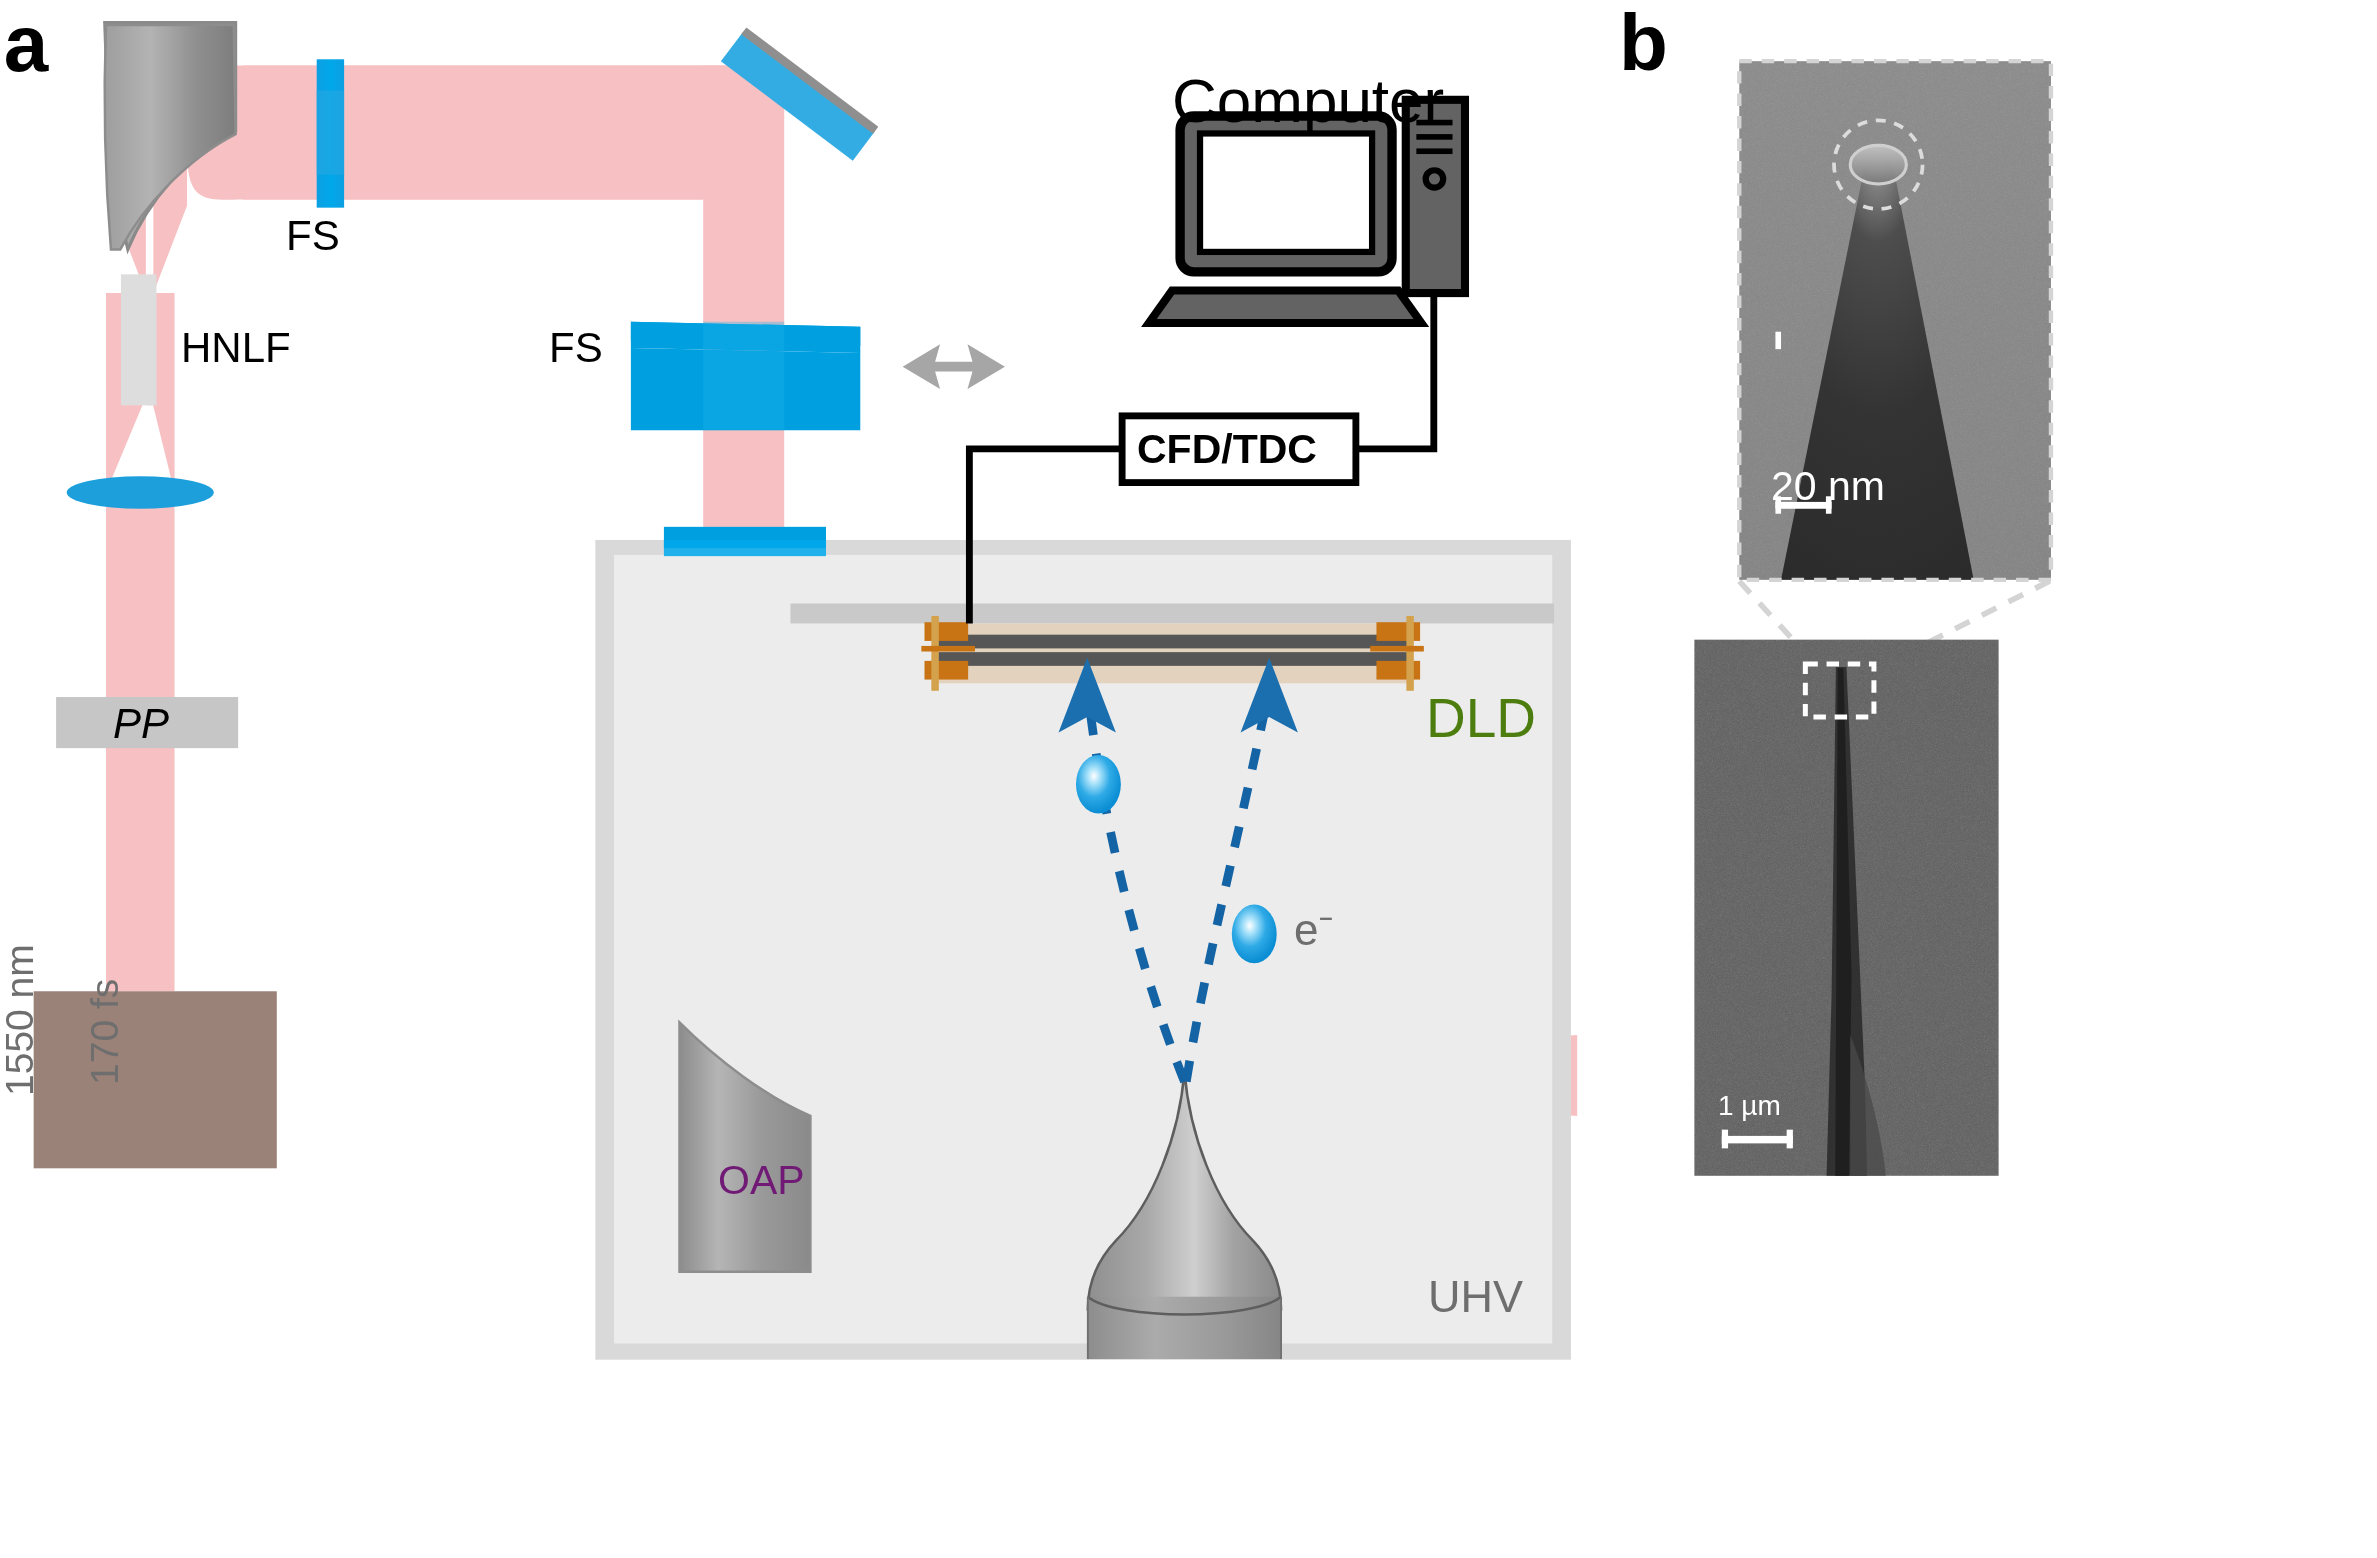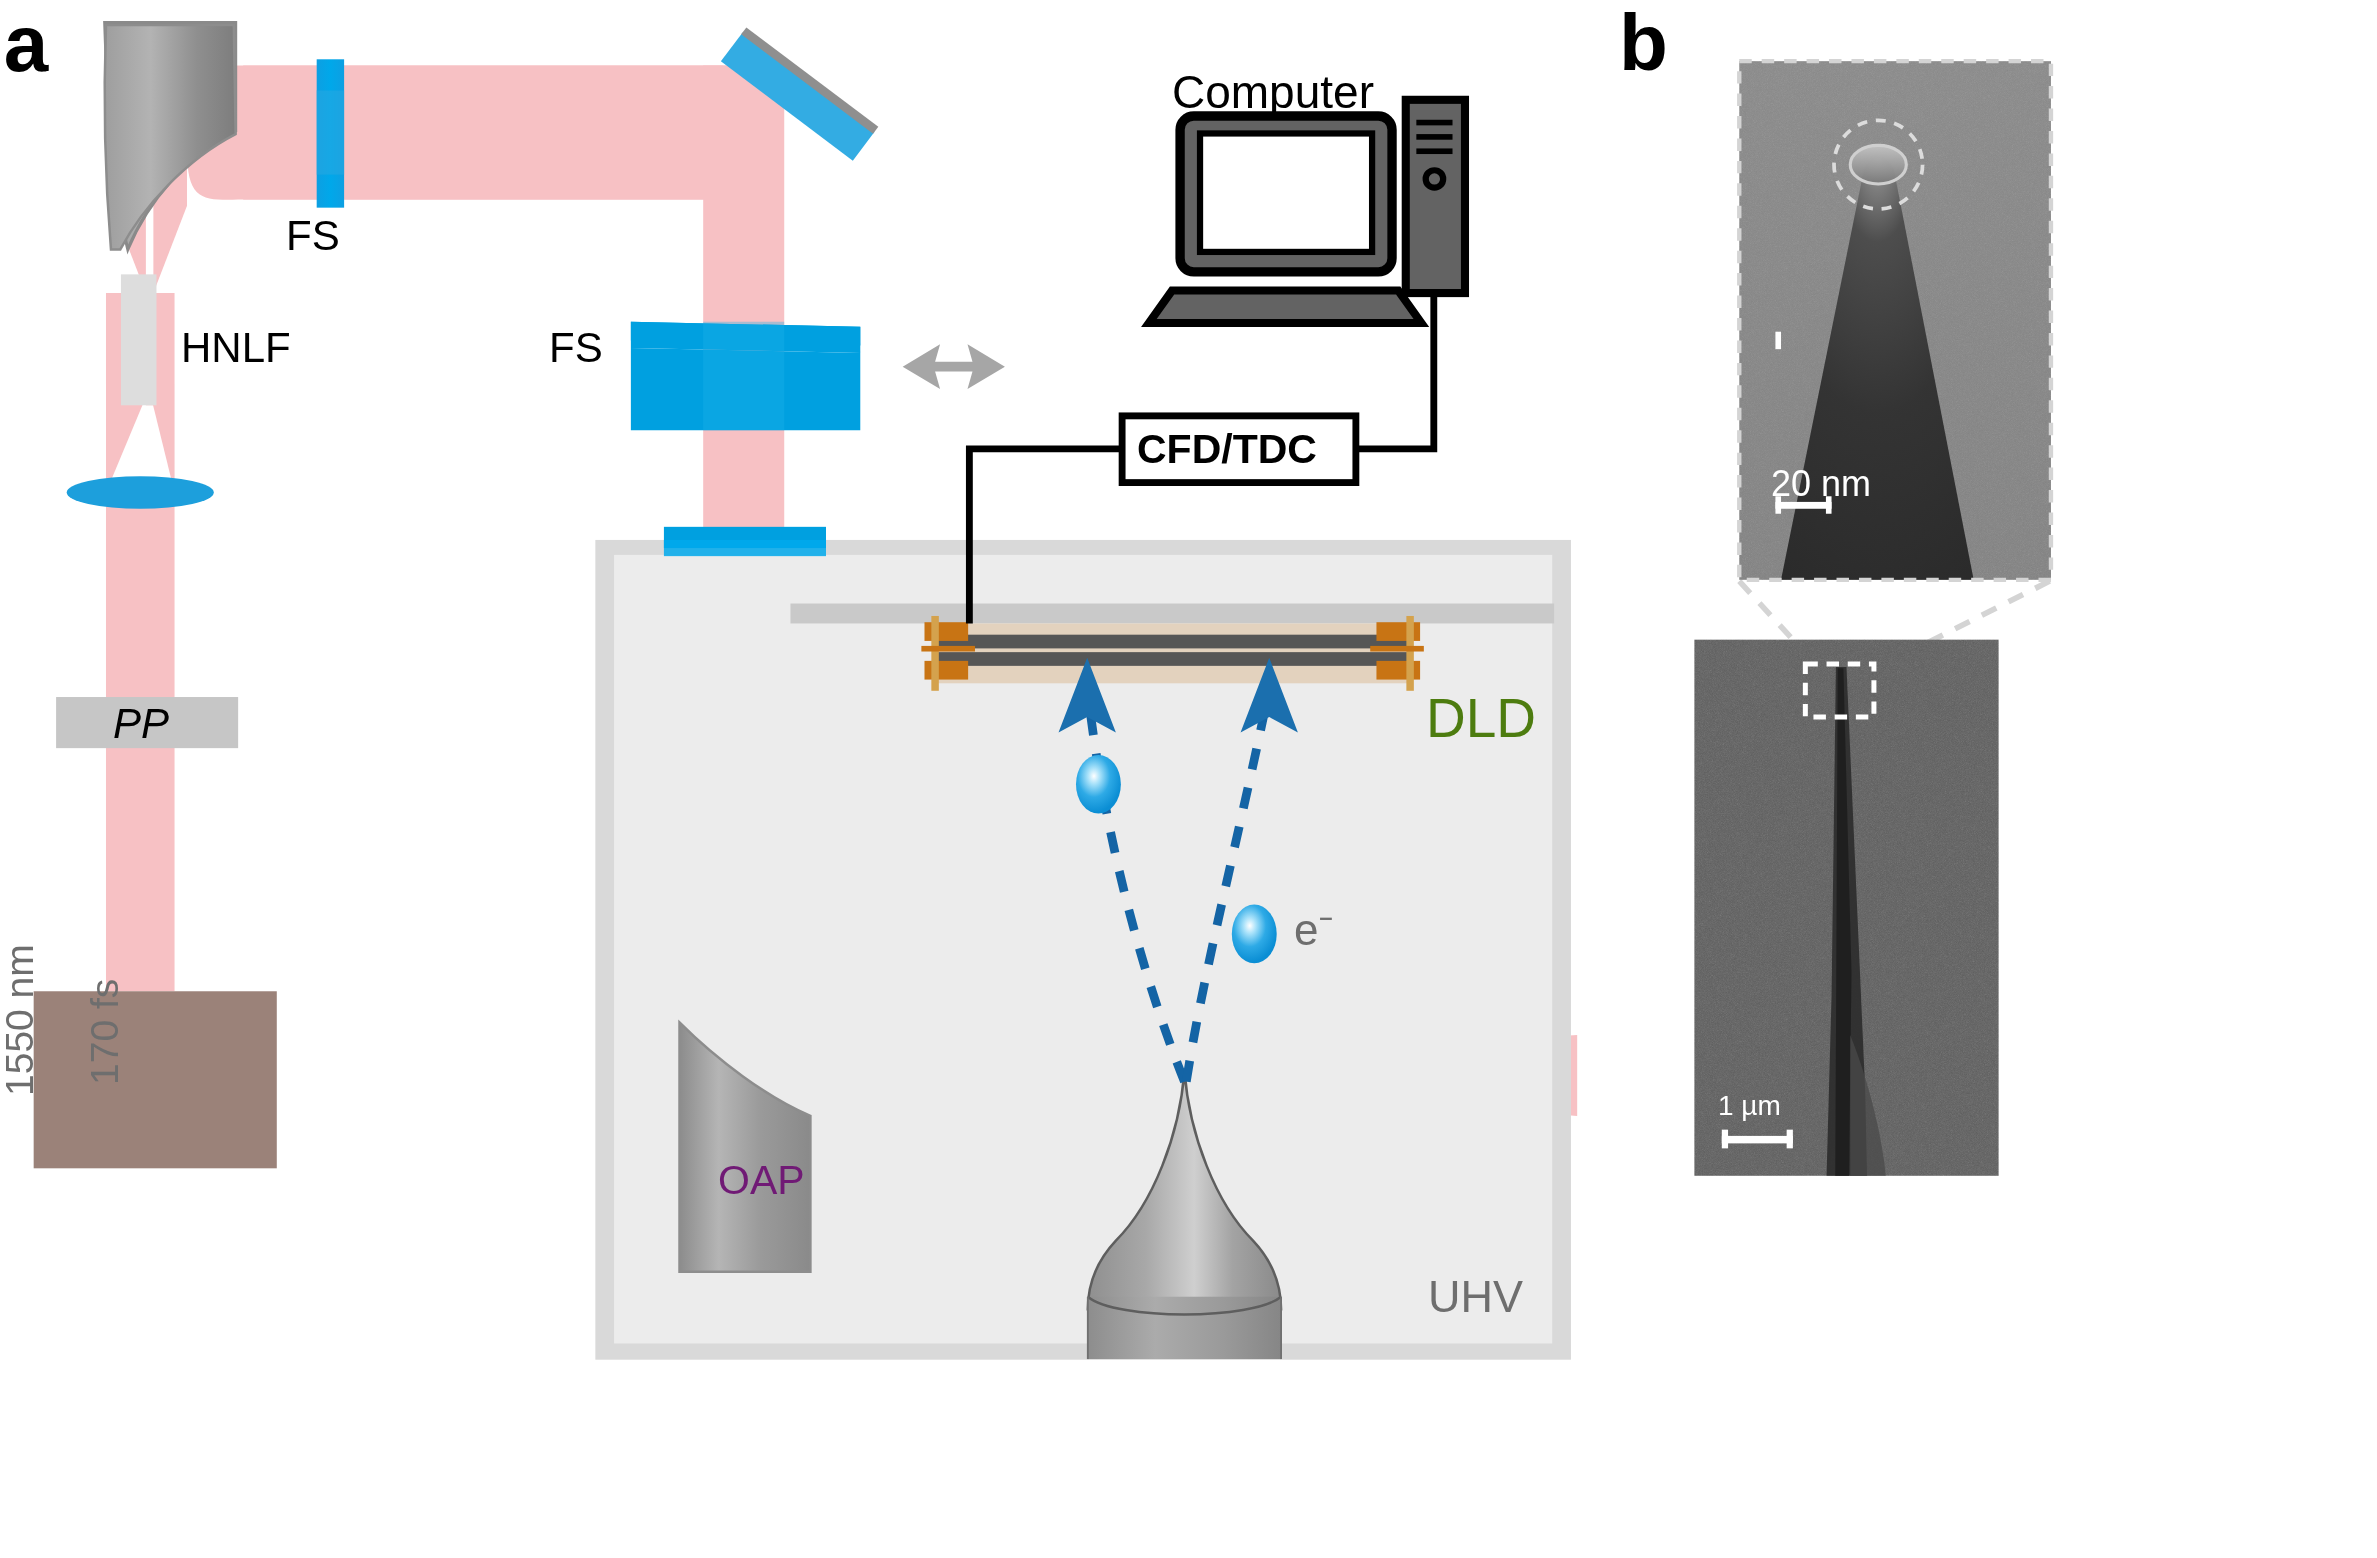--- a/index.html
+++ b/index.html
@@ -307,28 +307,28 @@
 <div class="lbl" style="left:113px;top:700px;font-size:42px;font-style:italic;">PP</div>
 
 <div class="lbl" style="left:686px;top:1157px;font-size:41px;color:#701a75;margin-left:32px;">OAP</div>
 
 <div class="lbl" style="left:1426px;top:686px;font-size:55px;color:#4d7c0f;">DLD</div>
 
 <div class="lbl" style="left:1428px;top:1271px;font-size:45px;color:#6e6e6e;">UHV</div>
 
 <div class="lbl" style="left:1294px;top:898px;font-size:44px;color:#6e6e6e;">e⁻</div>
 
-<div class="lbl" style="left:1172px;top:65px;font-size:46px;">Computer</div>
+<div class="lbl" style="left:1172px;top:65px;font-size:62px;">Computer</div>
 
 <div class="lbl" style="left:1137px;top:426px;font-size:41px;font-weight:bold;">CFD/TDC</div>
 
 <div class="lbl" style="left:-1.9px;top:1096px;font-size:39px;color:#6e6e6e;
      transform:rotate(-90deg);transform-origin:left top;white-space:nowrap;">1550 nm</div>
 
 <div class="lbl" style="left:83px;top:1085px;font-size:39px;color:#6e6e6e;
      transform:rotate(-90deg);transform-origin:left top;white-space:nowrap;">170 fs</div>
 
-<div class="lbl" style="left:1771px;top:463px;font-size:36px;color:#ffffff;">20 nm</div>
+<div class="lbl" style="left:1771px;top:463px;font-size:41px;color:#ffffff;">20 nm</div>
 
 <div class="lbl" style="left:1718px;top:1090px;font-size:28px;color:#ffffff;">1 µm</div>
 
 </div>
 
 
 </body></html>

